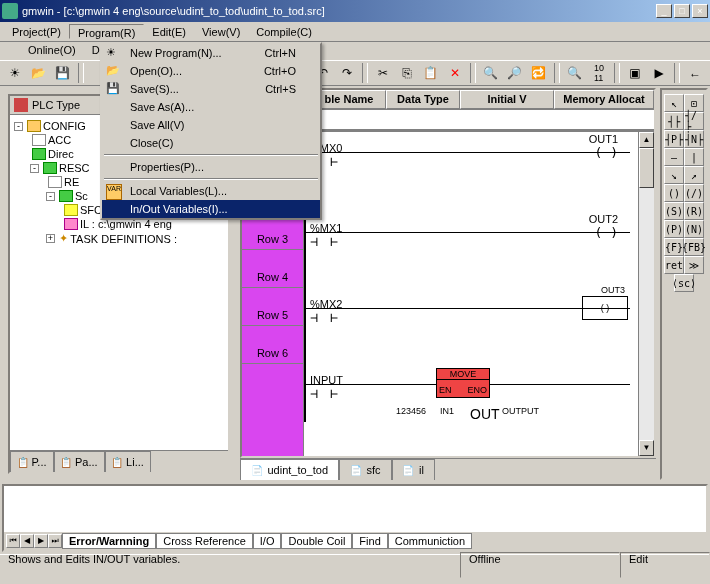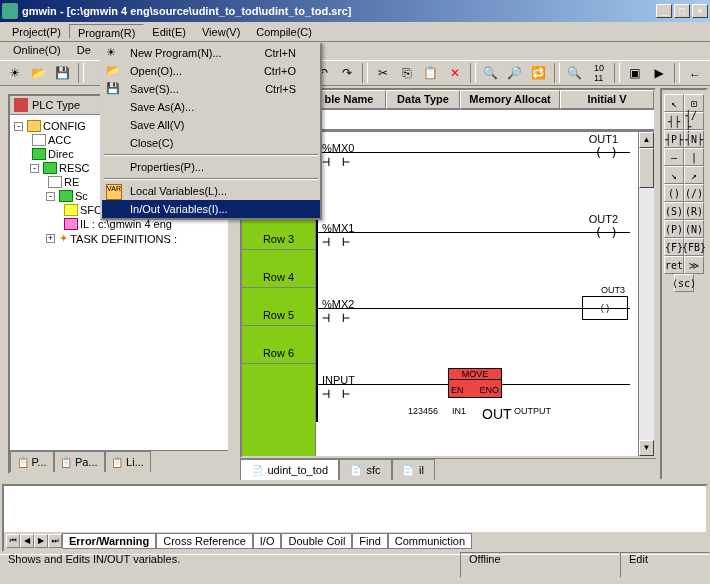--- a/index.html
+++ b/index.html
@@ -1,24 +1,24 @@
 <!DOCTYPE html>
 <html><head>
 <meta charset="utf-8">
 <style>
 *{box-sizing:border-box;margin:0;padding:0;font-family:"MS Sans Serif",Tahoma,sans-serif;font-size:11px}
 body{background:#d4d0c8;width:710px;height:584px;overflow:hidden;position:relative}
 .titlebar{height:22px;background:linear-gradient(to right,#0a246a,#a6caf0);display:flex;align-items:center;padding:0 2px;color:#fff}
 .titlebar-icon{width:16px;height:16px;background:#4a8;border-radius:2px;margin-right:4px}
-.titlebar-txt{flex:1;font-weight:bold}
+.titlebar-txt{flex:1;font-weight:normal}
 .win-btns{display:flex;gap:2px}
 .win-btn{width:16px;height:14px;background:#d4d0c8;border:1px solid;border-color:#fff #404040 #404040 #fff;font-size:9px;text-align:center;line-height:12px;font-family:Marlett,Arial}
 .menubar{height:20px;background:#d4d0c8;display:flex;padding:2px 4px;border-bottom:1px solid #808080}
 .menu-item{padding:2px 8px;cursor:default}
-.submenubar{height:18px;display:flex;padding:0 5px}
+.submenubar{height:18px;display:flex;padding:0 20px}
 .toolbar{height:26px;background:#d4d0c8;border-top:1px solid #fff;border-bottom:1px solid #808080;display:flex;align-items:center;padding:0 4px;gap:2px}
 .tb-sep{width:6px;height:20px;border-left:1px solid #808080;border-right:1px solid #fff;margin:0 2px}
 .tb-btn{width:22px;height:22px;display:flex;align-items:center;justify-content:center;font-size:12px}
 .main{display:flex;height:396px;position:relative}
 .left-panel{width:222px;background:#fff;border:2px inset #d4d0c8;margin:8px;display:flex;flex-direction:column}
 .tree-title{background:#d4d0c8;padding:2px 4px;border-bottom:1px solid #808080;display:flex;align-items:center}
 .tree-title-icon{width:14px;height:14px;background:#c44;margin-right:4px}
 .tree{flex:1;padding:4px;overflow:hidden}
 .tree-node{white-space:nowrap;padding:1px 0;display:flex;align-items:center}
 .tree-icon{width:14px;height:12px;margin:0 2px;display:inline-block}
@@ -29,21 +29,21 @@
 .pink-doc{background:#f8c;border:1px solid #a08}
 .expand{width:9px;height:9px;border:1px solid #888;text-align:center;line-height:7px;font-size:9px;margin-right:2px;background:#fff}
 .indent1{padding-left:16px}.indent2{padding-left:32px}.indent3{padding-left:48px}
 .left-tabs{height:22px;display:flex;border-top:1px solid #808080;background:#d4d0c8}
 .left-tab{padding:2px 6px;border:1px solid #808080;border-bottom:none;background:#d4d0c8;display:flex;align-items:center;gap:2px;font-size:10px}
 .center-wrap{flex:1;display:flex;flex-direction:column;margin:2px}
 .center-panel{flex:1;background:#fff;border:2px inset #d4d0c8;display:flex;flex-direction:column;overflow:hidden}
 .col-headers{height:20px;display:flex;background:#d4d0c8;border-bottom:1px solid #808080}
 .col-h{border:1px solid;border-color:#fff #808080 #808080 #fff;padding:2px 4px;text-align:center;font-weight:bold;font-size:10px}
 .ladder-area{flex:1;display:flex;overflow:hidden}
-.row-labels{width:74px;background:#84cc16;border-right:1px solid #808080}
+.row-labels{width:62px;background:#d946ef;border-right:1px solid #808080}
 .row-label{height:38px;border-bottom:1px solid #808080;display:flex;align-items:flex-end;justify-content:center;padding-bottom:4px;font-size:10px}
 .ladder{flex:1;position:relative;background:#fff}
 .rung{height:38px;position:relative;border-left:2px solid #000}
 .rung-line{position:absolute;top:20px;left:0;right:8px;height:1px;background:#000}
 .contact{position:absolute;top:10px;width:30px;text-align:center;font-size:9px}
 .contact-sym{display:block;font-size:13px;letter-spacing:2px;font-family:monospace}
 .coil{position:absolute;top:1px;right:20px;width:30px;text-align:right;font-size:9px}
 .coil-sym{display:block;font-size:13px;font-family:monospace}
 .coil-box{position:absolute;top:8px;right:10px;border:1px solid #000;padding:11px 4px;height:20px;display:flex;align-items:center;justify-content:center;font-size:9px;min-width:46px}
 .fb-box{position:absolute;top:4px;border:1px solid #000;width:54px;height:30px;font-size:9px;background:#ef4444}
@@ -180,22 +180,22 @@
       <div class="left-tab">📋<span>Li...</span></div>
     </div>
   </div>
 
   <div class="center-wrap">
     <div class="center-panel">
       <div class="col-headers">
         <div class="col-h" style="width:70px"></div>
         <div class="col-h" style="width:74px"><span>ble Name</span></div>
         <div class="col-h" style="width:74px"><span>Data Type</span></div>
+        <div class="col-h" style="flex:1"><span>Initial V</span></div>
         <div class="col-h" style="width:100px"><span>Memory Allocat</span></div>
-        <div class="col-h" style="flex:1"><span>Initial V</span></div>
       </div>
       <div style="height:22px;border-bottom:3px solid #808080;display:flex">
         <div style="width:70px;background:#d4d0c8;border-right:1px solid #808080"></div>
         <div style="flex:1;display:flex;align-items:center;padding:0 6px;gap:60px;font-size:10px">
           <span></span>
         </div>
       </div>
       <div class="ladder-area">
         <div class="row-labels">
           <div class="row-label" style="height:42px"></div>

